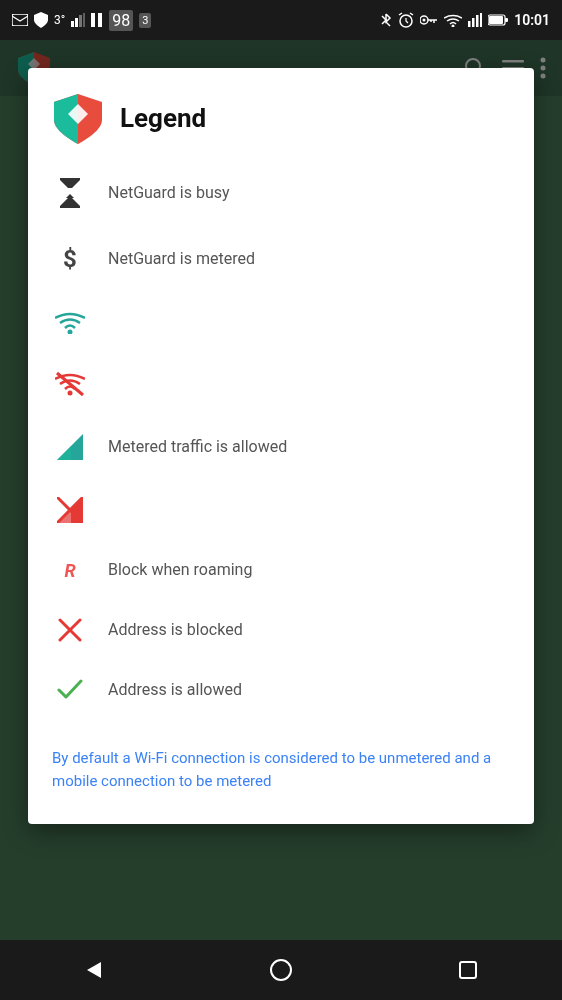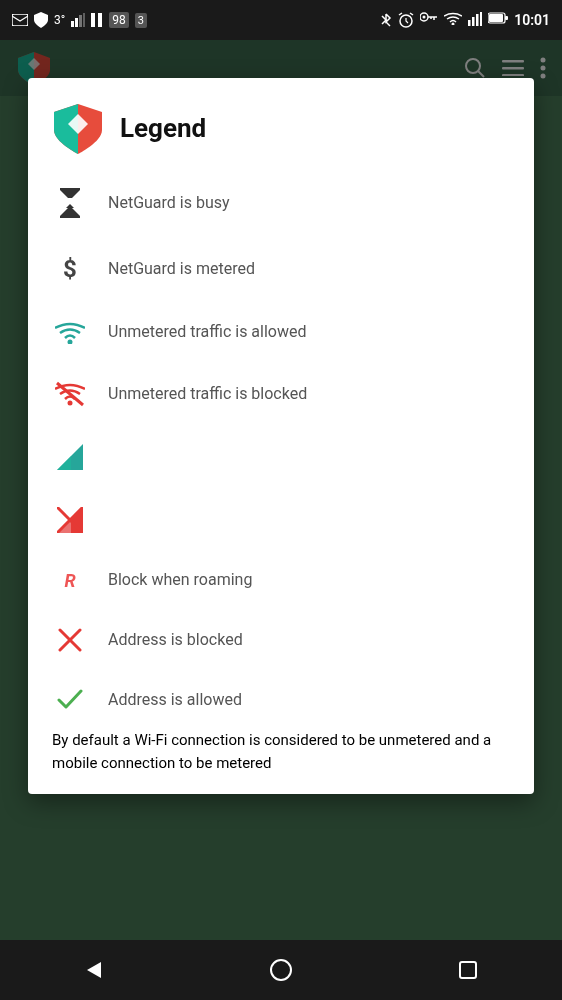--- a/index.html
+++ b/index.html
@@ -24,20 +24,21 @@
       position: relative;
       z-index: 100;
     }
     .status-bar-left {
       display: flex;
       align-items: center;
       gap: 6px;
     }
     .status-bar-right {
       display: flex;
+      align-items: center;
       gap: 6px;
       font-size: 13px;
       color: white;
       font-weight: 500;
     }
 
     
     .app-bar {
       position: absolute;
       top: 40px;
@@ -63,27 +64,27 @@
       left: 0;
       right: 0;
       bottom: 0;
       background: rgba(0,0,0,0.5);
       z-index: 10;
     }
 
     
     .dialog {
       position: absolute;
-      top: 78px;
+      top: 68px;
       left: 28px;
       right: 28px;
       background: white;
       border-radius: 4px;
       z-index: 20;
-      padding: 24px 24px 20px 24px;
+      padding: 24px 24px 32px 24px;
       box-shadow: 0 8px 24px rgba(0,0,0,0.4);
     }
 
     
     .dialog-header {
       display: flex;
       align-items: center;
       gap: 16px;
       margin-bottom: 24px;
     }
@@ -133,23 +134,23 @@
     
     .roaming-r {
       font-size: 18px;
       font-weight: 700;
       color: #e55;
       font-style: italic;
     }
 
     
     .footer-text {
-      margin-top: 8px;
+      margin-top: 36px;
       font-size: 15px;
-      color: #000000;
+      color: #3b82f6;
       line-height: 1.5;
     }
 
     
     .bottom-nav {
       position: absolute;
       bottom: 0;
       left: 0;
       right: 0;
       height: 60px;
@@ -183,21 +184,21 @@
     <svg width="14" height="14" viewBox="0 0 14 14" fill="white">
       <rect x="0" y="8" width="3" height="6" fill="white"></rect>
       <rect x="4" y="5" width="3" height="9" fill="white"></rect>
       <rect x="8" y="2" width="3" height="12" fill="white" opacity="0.4"></rect>
       <rect x="12" y="0" width="2" height="14" fill="white" opacity="0.3"></rect>
     </svg>
     <svg width="12" height="14" viewBox="0 0 12 14" fill="white">
         <rect x="0" y="0" width="4" height="14" fill="white"></rect>
         <rect x="7" y="0" width="4" height="14" fill="white"></rect>
       </svg>
-    <span style="color:white;font-size:12px;background:#555;padding:1px 3px;border-radius:2px;">98</span>
+    <span style="color:white;font-size:16px;background:#555;padding:1px 3px;border-radius:2px;">98</span>
     <span style="color:white;font-size:11px;background:#555;padding:1px 3px;border-radius:2px;">3</span>
   </div>
   <div class="status-bar-right">
     <svg width="11" height="16" viewBox="0 0 11 16" fill="white">
       <path d="M5 2 L9 6 L5 10 L5 2" stroke="white" stroke-width="1.5" fill="none"></path>
       <path d="M5 10 L9 14" stroke="white" stroke-width="1.5"></path>
       <path d="M1 4 L5 8 L1 12" stroke="white" stroke-width="1.5" fill="none"></path>
     </svg>
     <svg width="16" height="16" viewBox="0 0 16 16" fill="white">
       <circle cx="8" cy="9" r="6" stroke="white" stroke-width="1.5" fill="none"></circle>
@@ -292,43 +293,42 @@
 
     <div class="legend-item">
       <div class="legend-icon-cell">
         <svg width="30" height="24" viewBox="0 0 30 24" fill="#26a69a">
           <path d="M0 8 Q15 0 30 8" stroke="#26a69a" stroke-width="2.5" fill="none"></path>
           <path d="M5 13 Q15 6 25 13" stroke="#26a69a" stroke-width="2.5" fill="none"></path>
           <path d="M10 18 Q15 13 20 18" stroke="#26a69a" stroke-width="2.5" fill="none"></path>
           <circle cx="15" cy="22" r="2.5" fill="#26a69a"></circle>
         </svg>
       </div>
-      <span class="legend-text">Unmetered traffic is allowed</span>
     </div>
 
     <div class="legend-item">
       <div class="legend-icon-cell">
         <svg width="30" height="26" viewBox="0 0 30 26" fill="#e53935">
           <path d="M0 8 Q15 0 30 8" stroke="#e53935" stroke-width="2.5" fill="none"></path>
           <path d="M5 13 Q15 6 25 13" stroke="#e53935" stroke-width="2.5" fill="none"></path>
           <path d="M10 18 Q15 13 20 18" stroke="#e53935" stroke-width="2.5" fill="none"></path>
           <circle cx="15" cy="22" r="2.5" fill="#e53935"></circle>
           <line x1="2" y1="2" x2="28" y2="24" stroke="#e53935" stroke-width="3"></line>
         </svg>
       </div>
-      <span class="legend-text">Unmetered traffic is blocked</span>
     </div>
 
     <div class="legend-item">
       <div class="legend-icon-cell">
         <svg width="26" height="26" viewBox="0 0 26 26">
           <polygon points="0,26 26,26 26,0" fill="#26a69a"></polygon>
           <polygon points="0,26 14,26 14,12" fill="#1abc9c" opacity="0.5"></polygon>
         </svg>
       </div>
+      <span class="legend-text">Metered traffic is allowed</span>
     </div>
 
     <div class="legend-item">
       <div class="legend-icon-cell">
         <svg width="26" height="26" viewBox="0 0 26 26">
           <polygon points="0,26 26,26 26,0" fill="#e53935"></polygon>
           <polygon points="0,26 14,26 14,12" fill="#ef9a9a" opacity="0.6"></polygon>
           <line x1="0" y1="0" x2="26" y2="26" stroke="#e53935" stroke-width="3"></line>
           <line x1="26" y1="0" x2="0" y2="26" stroke="#e53935" stroke-width="3"></line>
         </svg>

